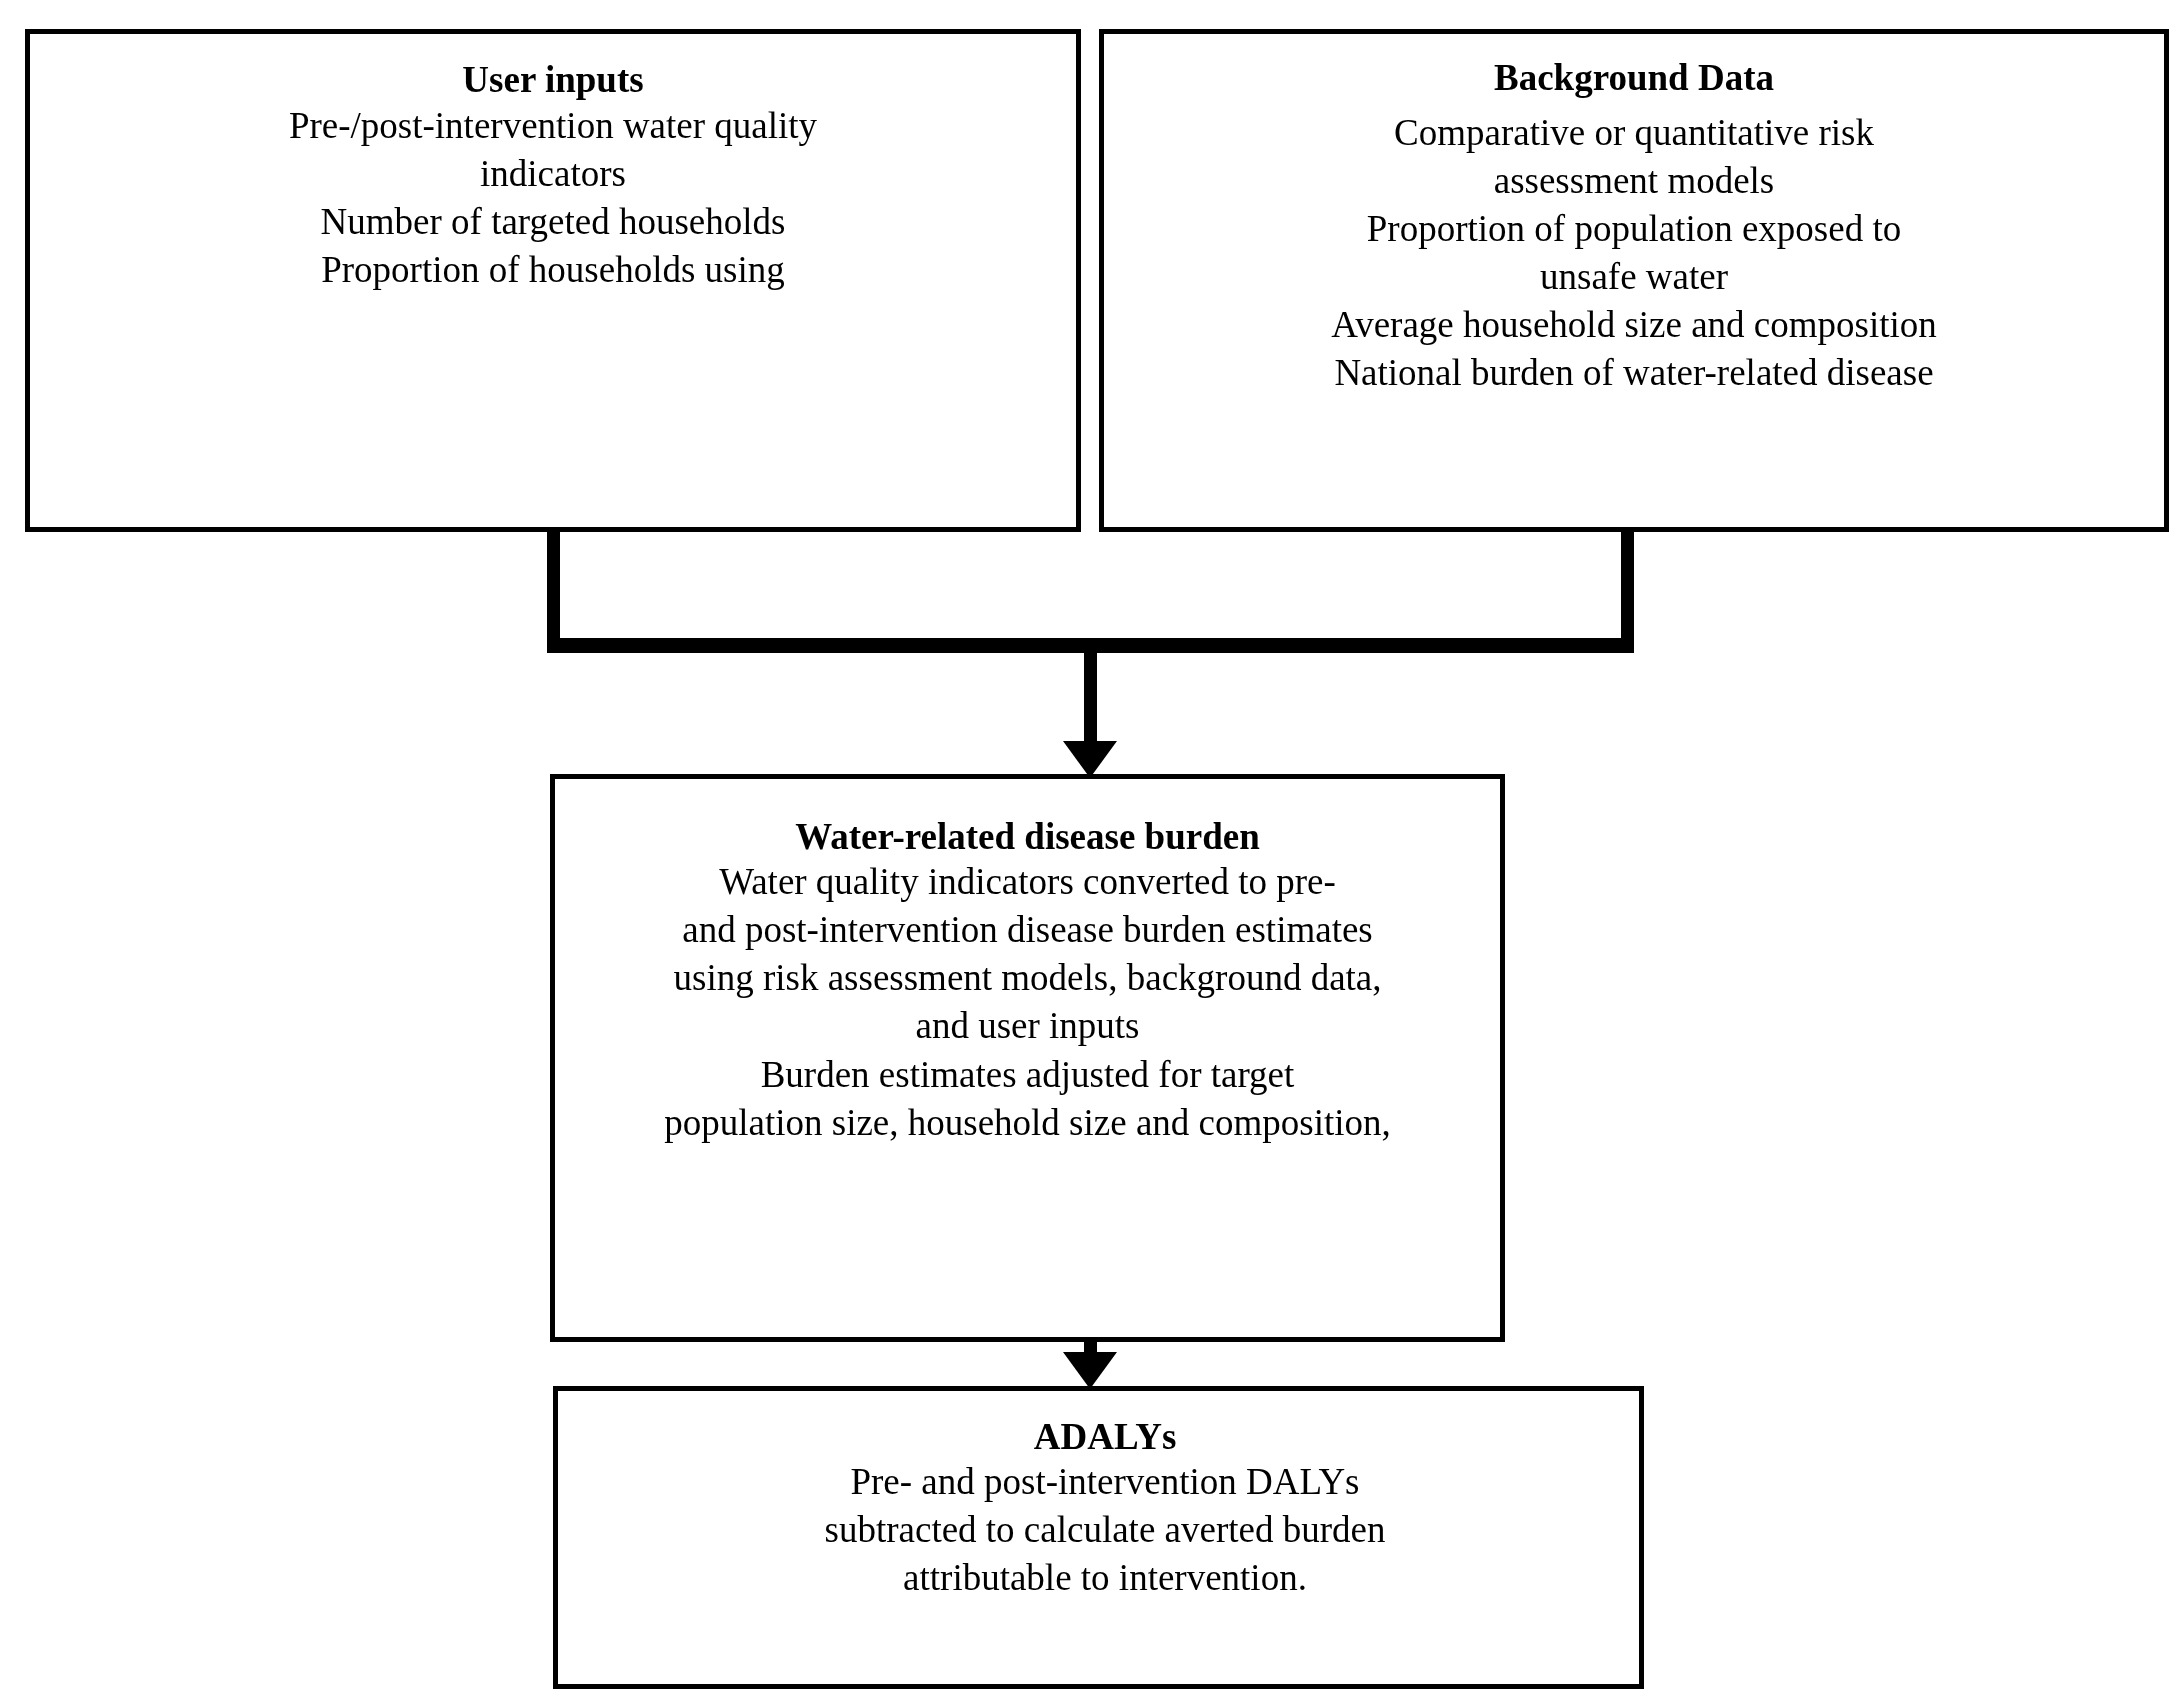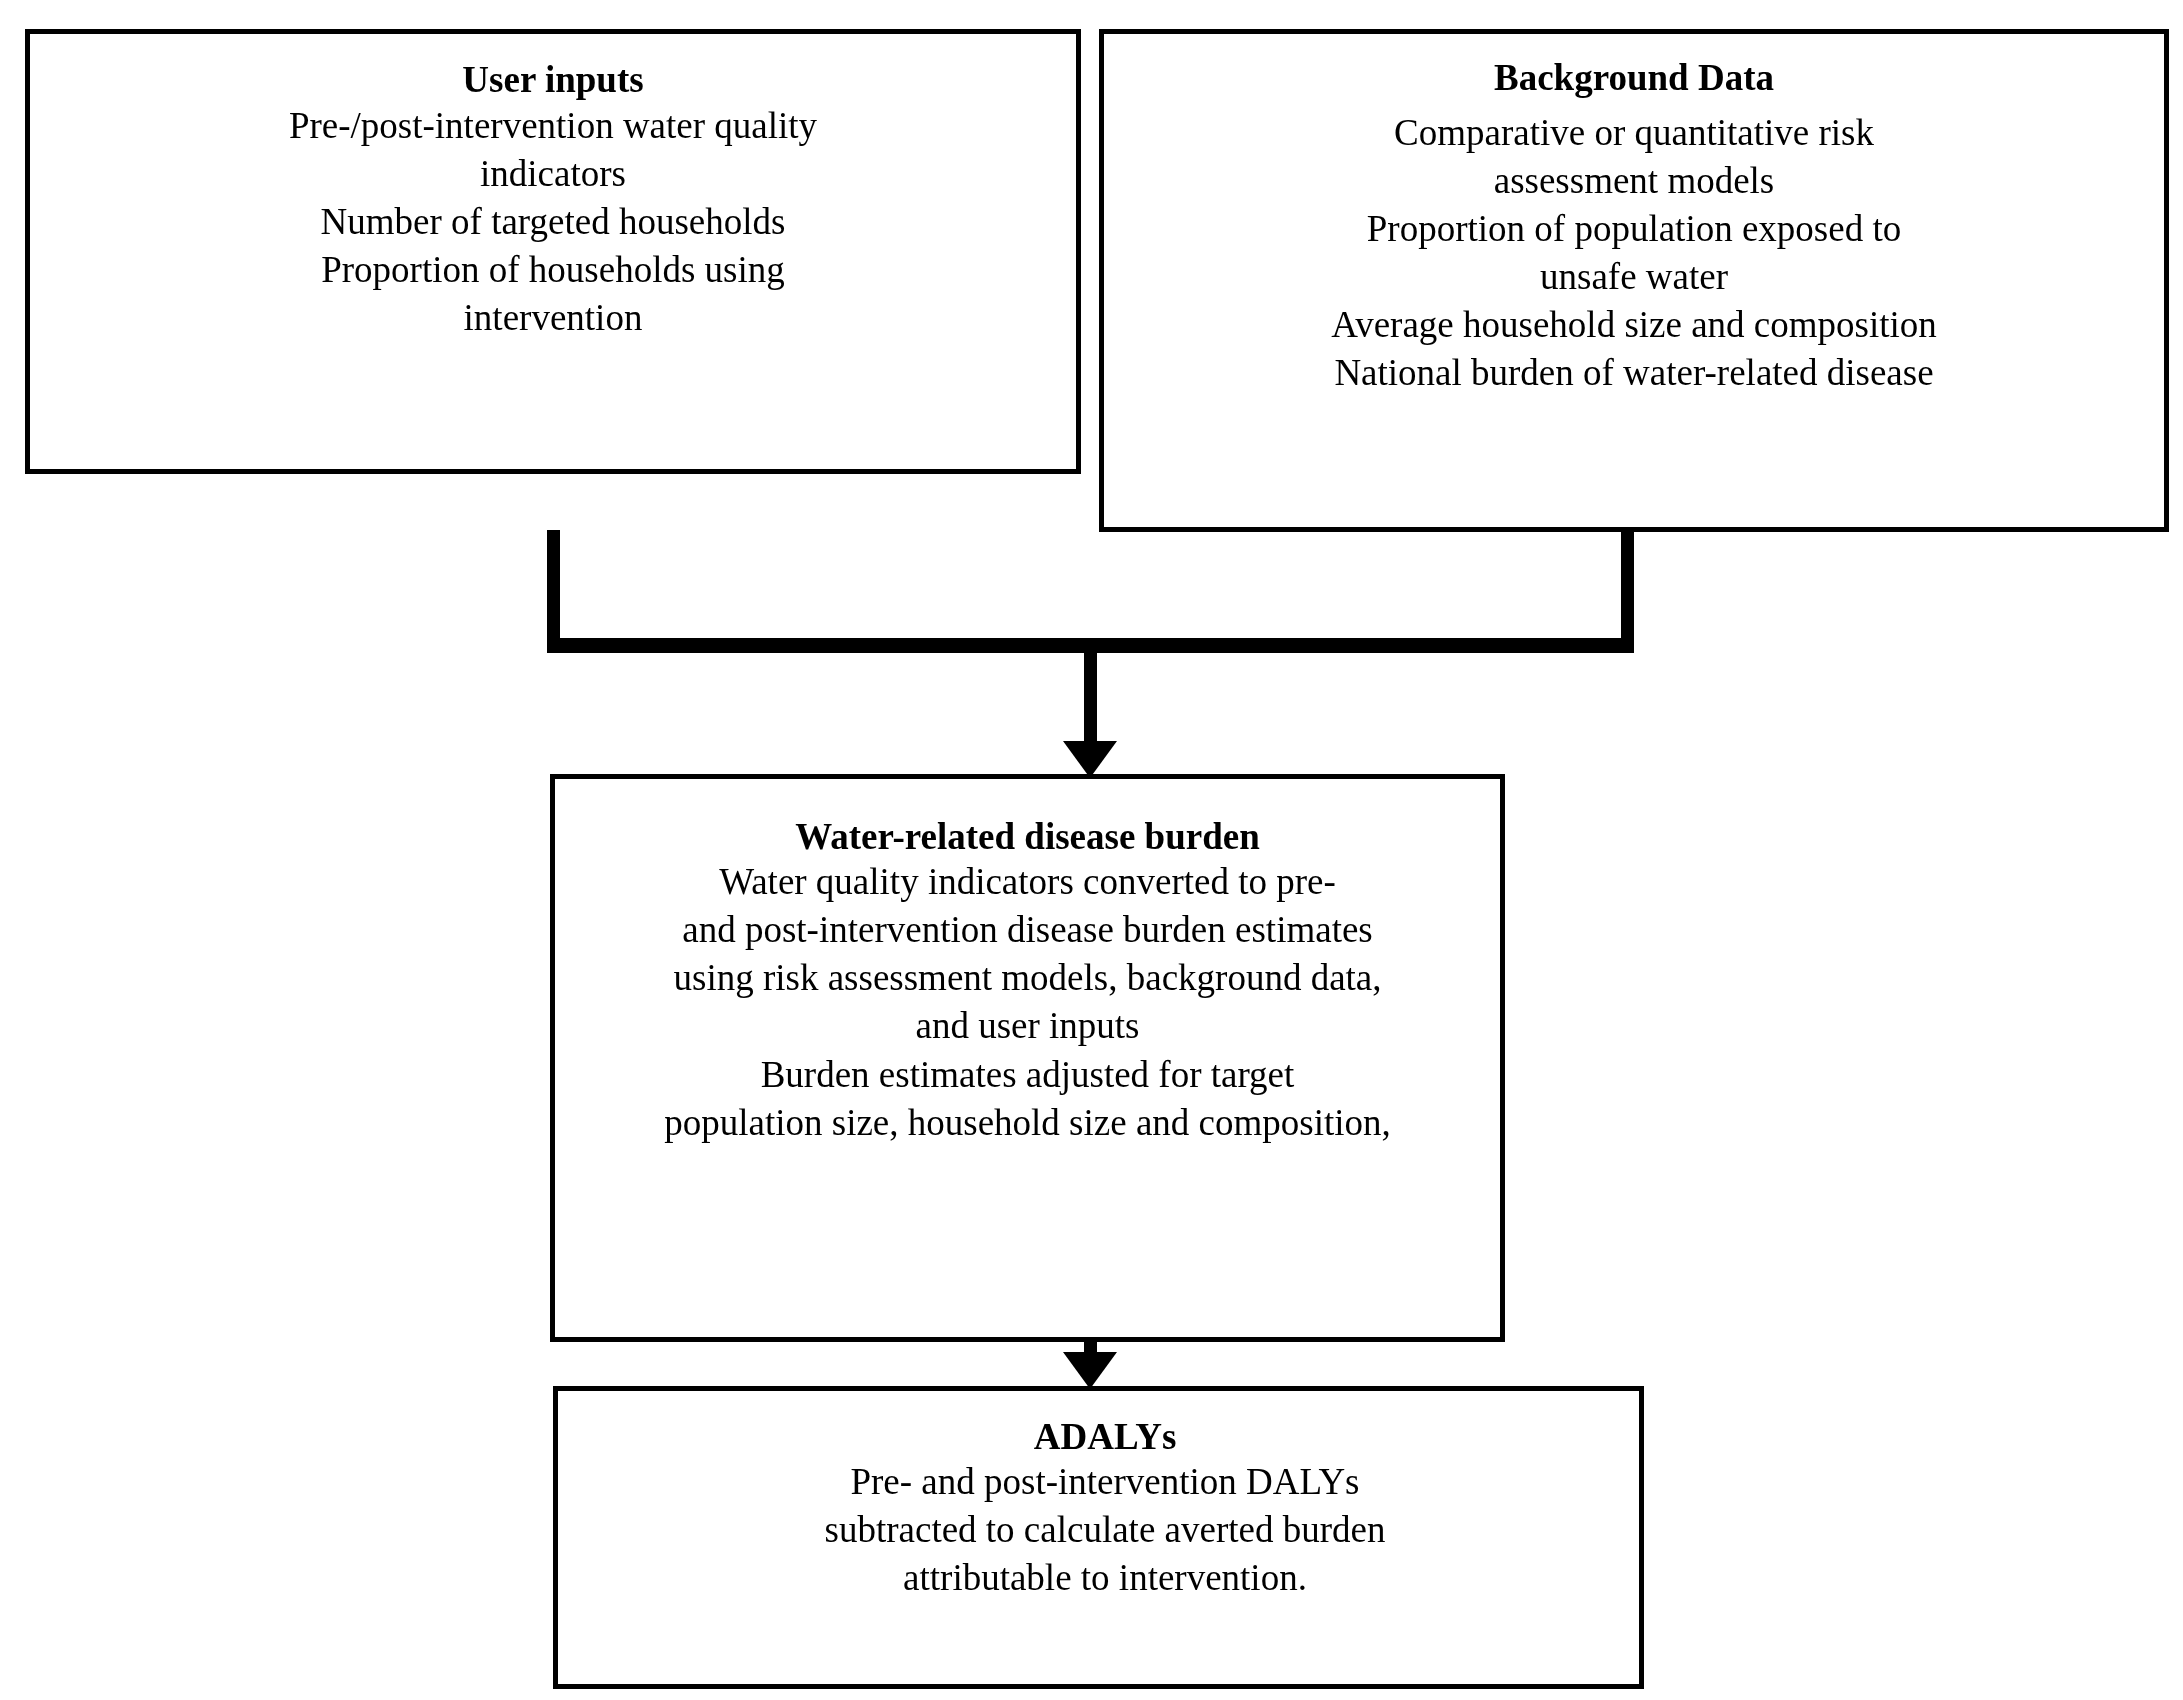--- a/index.html
+++ b/index.html
@@ -47,21 +47,21 @@
   .box-lines .ln {
     display: block;
     white-space: nowrap;
   }
 
   
   #box-user-inputs {
     left: 25px;
     top: 29px;
     width: 1056px;
-    height: 445px;
+    height: 503px;
     padding-top: 26.6px;
   }
   #box-user-inputs .box-lines { margin-top: 3.6px; }
 
   
   #box-background-data {
     left: 1099px;
     top: 29px;
     width: 1070px;
     height: 503px;
@@ -159,21 +159,20 @@
 
 <div id="canvas">
 
   <div class="flow-box" id="box-user-inputs">
     <div class="box-title">User inputs</div>
     <div class="box-lines">
       <span class="ln">Pre-/post-intervention water quality</span>
       <span class="ln">indicators</span>
       <span class="ln">Number of targeted households</span>
       <span class="ln">Proportion of households using</span>
-      <span class="ln">intervention</span>
     </div>
   </div>
 
   <div class="flow-box" id="box-background-data">
     <div class="box-title">Background Data</div>
     <div class="box-lines">
       <span class="ln">Comparative or quantitative risk</span>
       <span class="ln">assessment models</span>
       <span class="ln">Proportion of population exposed to</span>
       <span class="ln">unsafe water</span>

